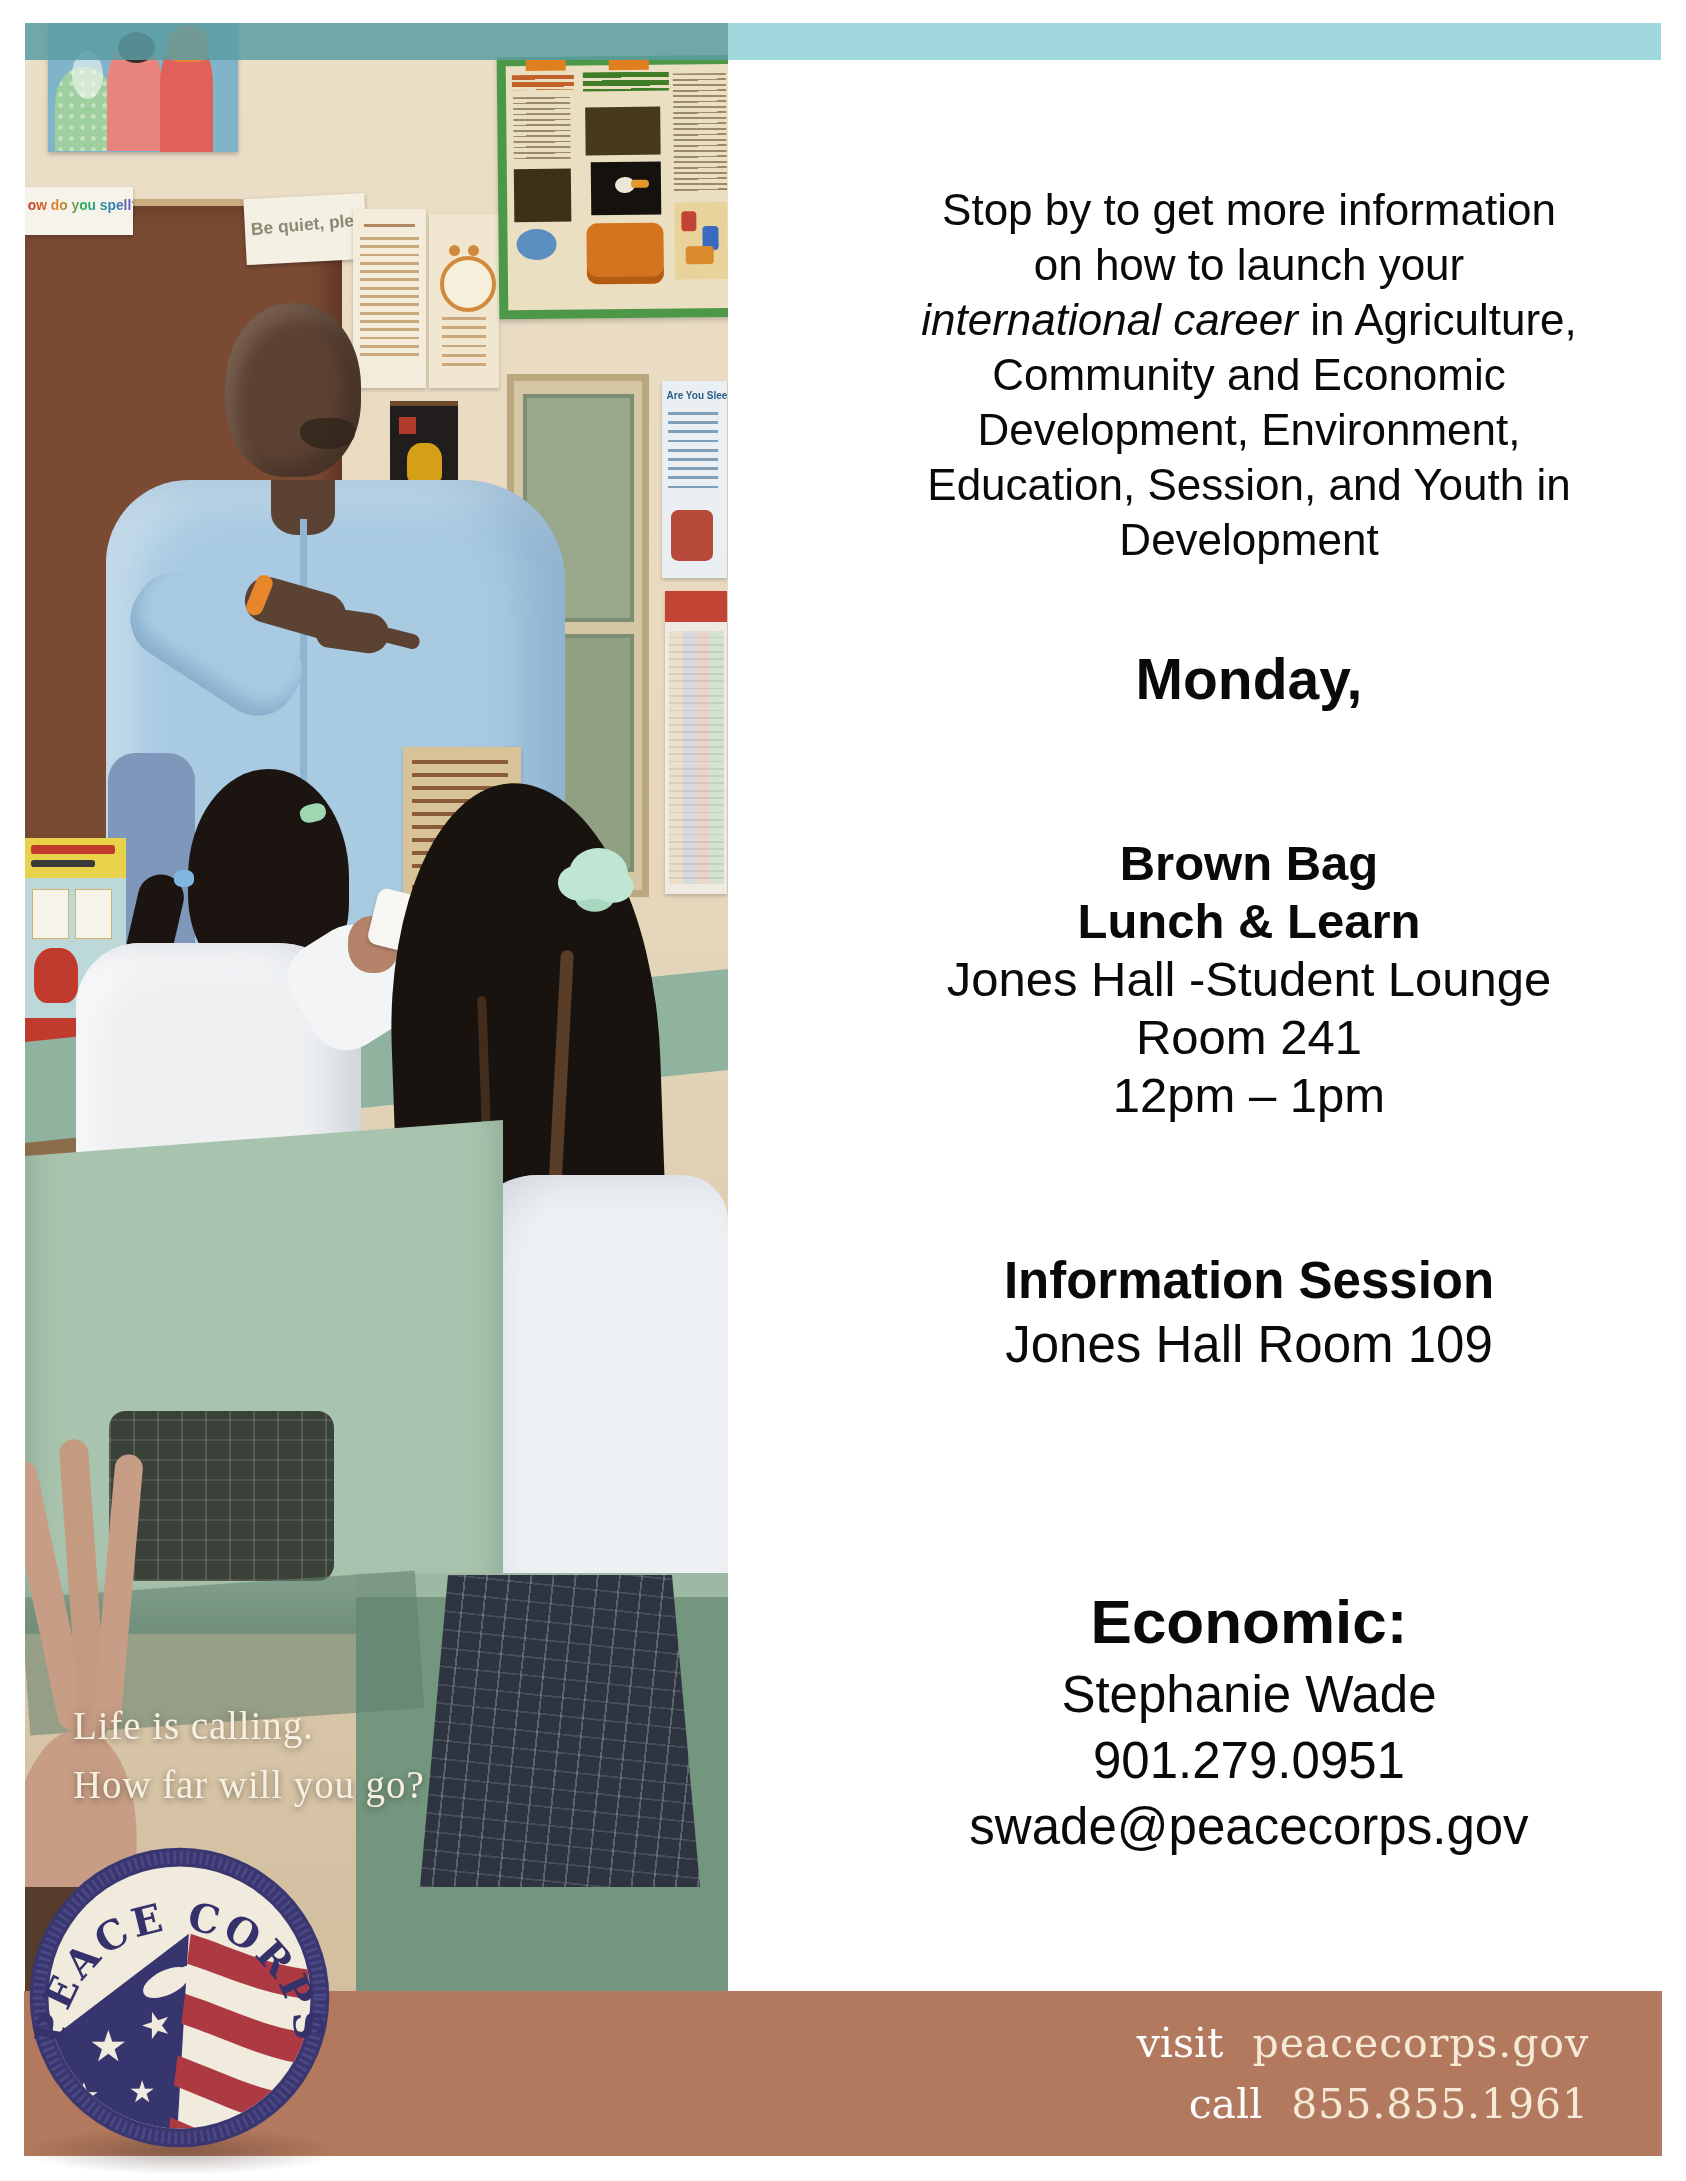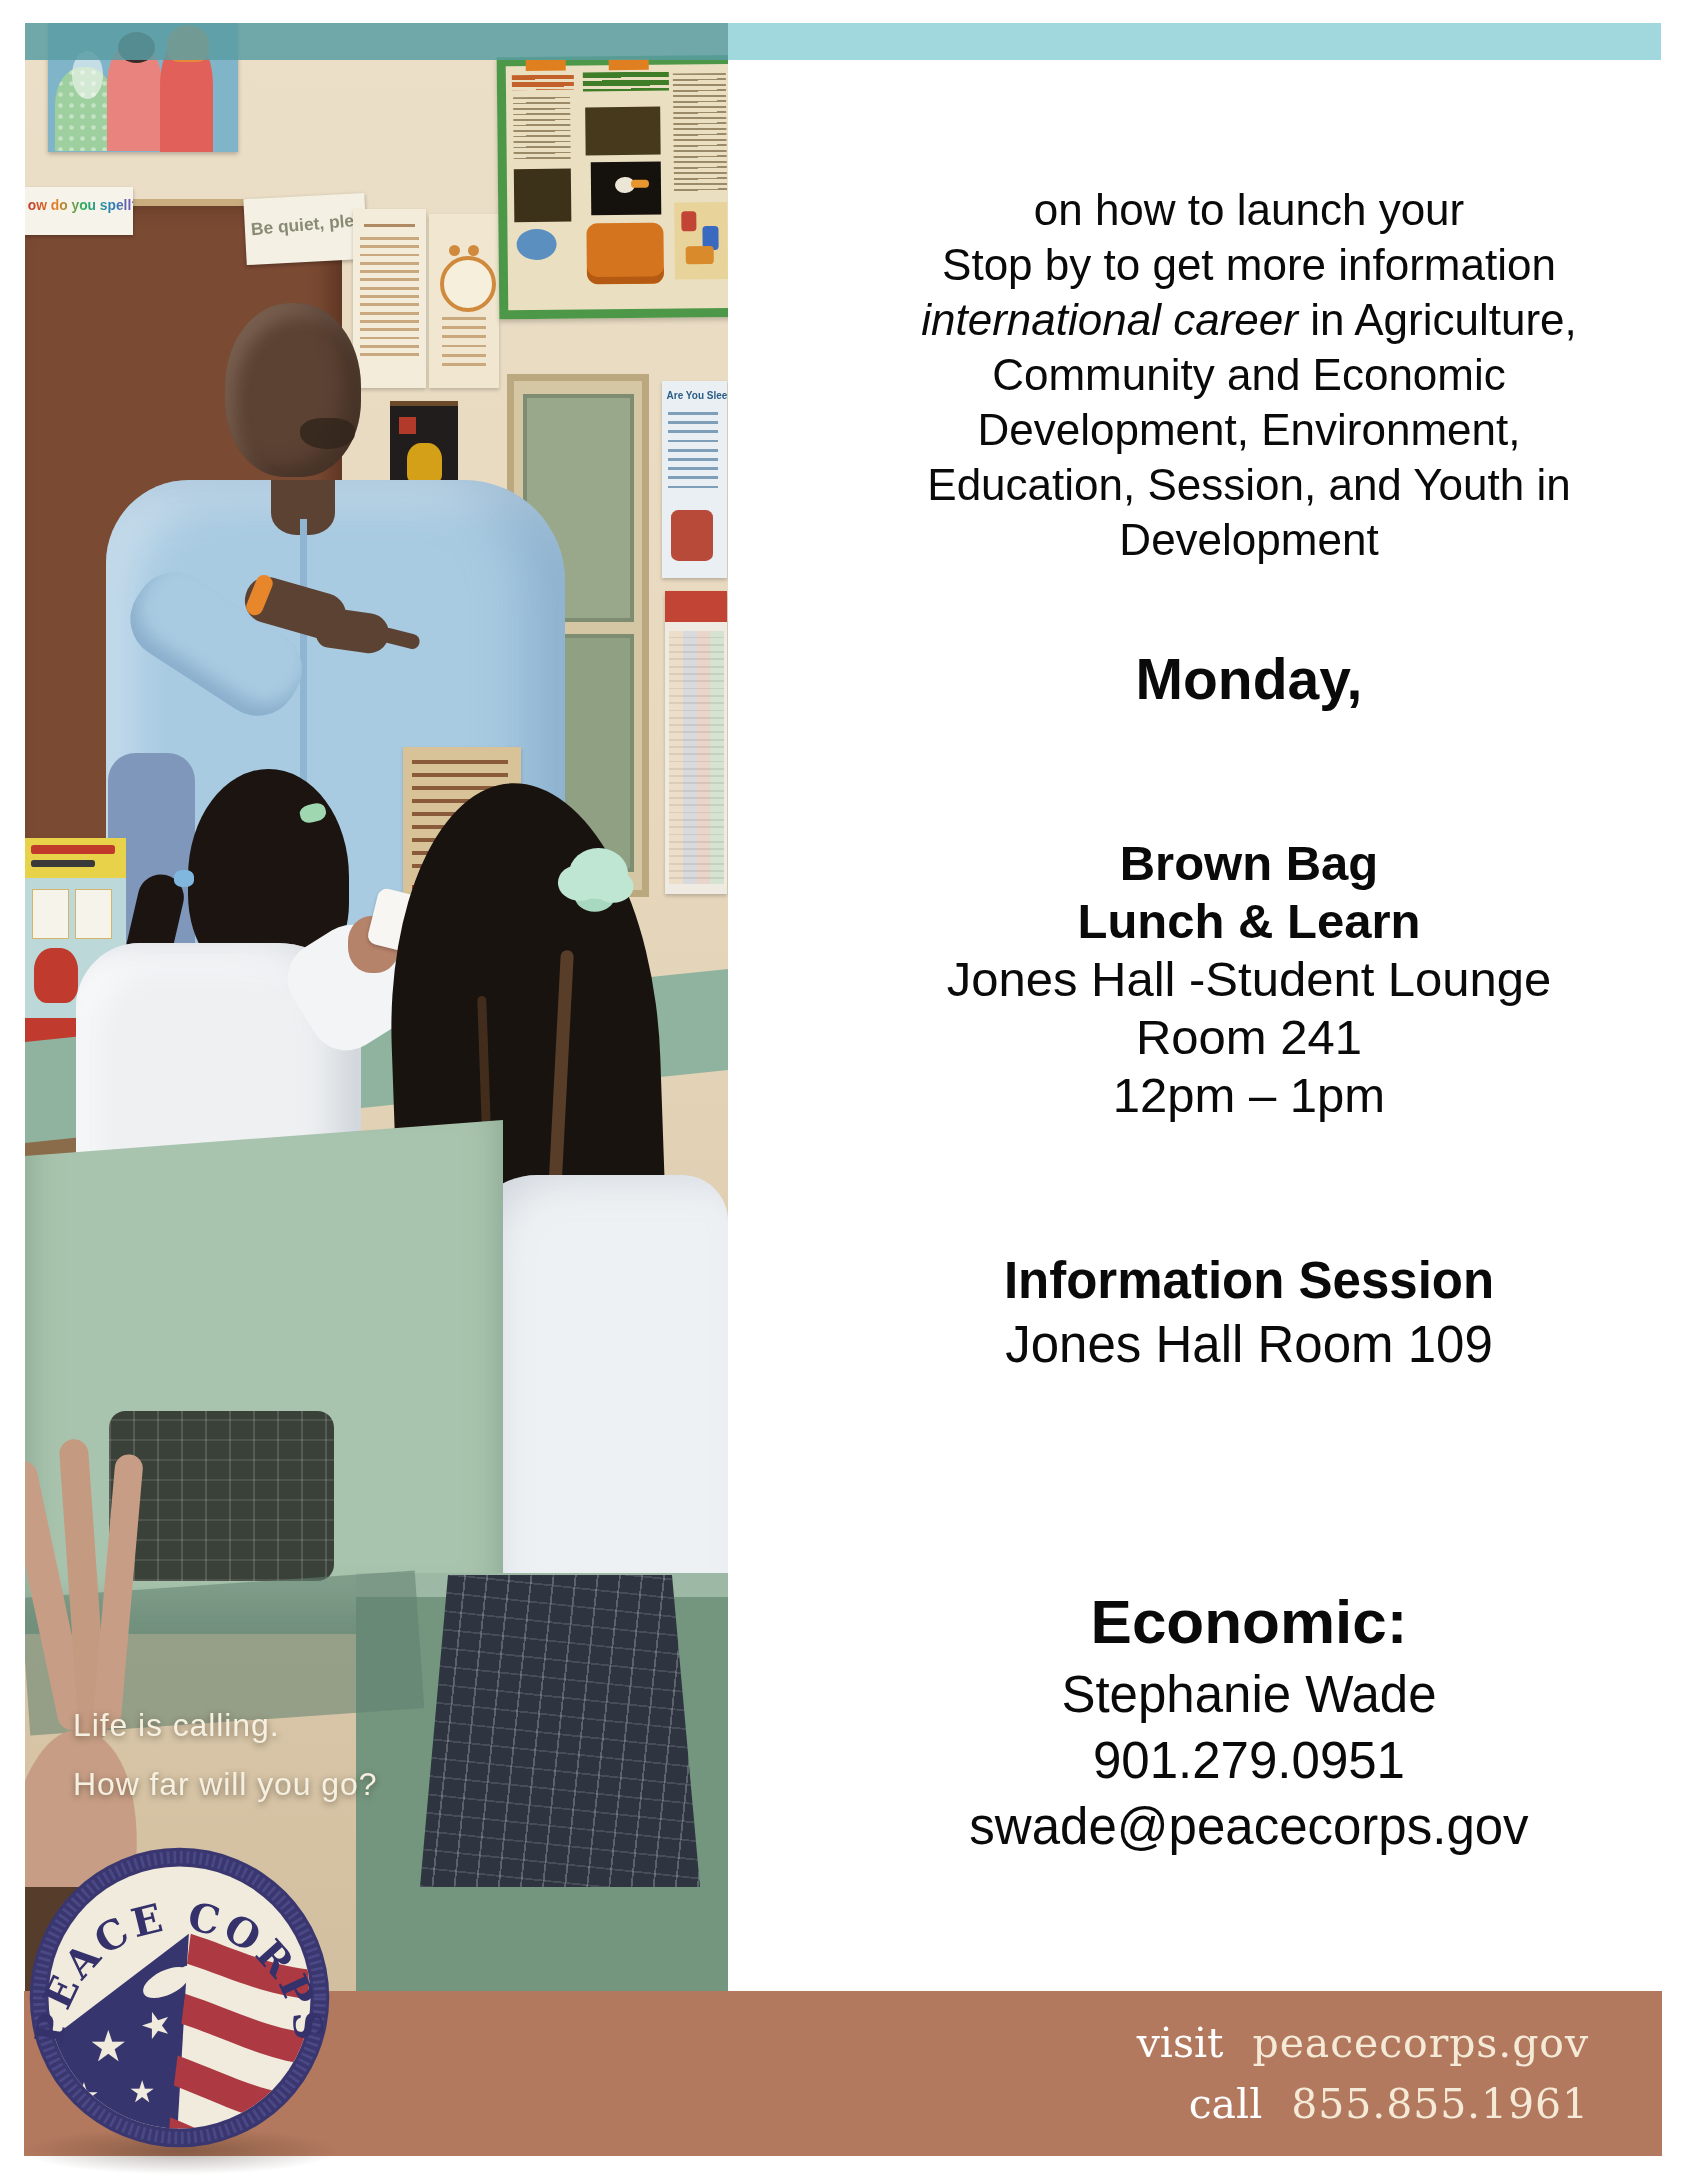--- a/index.html
+++ b/index.html
@@ -9,21 +9,21 @@
   .ab{position:absolute;}
 
   
   .teal-bar{left:25px;top:23px;width:1636px;height:37px;background:#a1d8de;}
 
   
   .photo{left:25px;top:23px;width:703px;height:1968px;overflow:hidden;
          background:linear-gradient(180deg,#ecdfc8 0%,#e7d8bd 40%,#ddcbae 70%,#d2bfa0 100%);}
   .photo-teal-overlay{left:0;top:0;width:703px;height:37px;background:rgba(90,158,163,0.85);}
 
-  .tagline{left:48px;top:1673px;font-family:Liberation Sans, sans-serif;font-size:32px;line-height:59px;
+  .tagline{left:48px;top:1673px;font-family:Liberation Serif, serif;font-size:39px;line-height:59px;
            color:#f6f0e1;letter-spacing:0.9px;text-shadow:0 1.8px 6.4px rgba(40,30,20,.5);}
 
   
   .col{left:836px;width:826px;text-align:center;}
   .intro{top:182px;font-size:44px;line-height:55px;}
   .intro em{}
   .date-block{top:646px;font-size:57px;font-weight:bold;line-height:67px;}
   .date-block sup{font-size:55%;position:relative;top:-0.45em;}
   .bb-block{top:834px;font-size:49px;line-height:58px;}
   .info-block{top:1249px;font-size:51px;line-height:64px;}
@@ -203,22 +203,22 @@
 
     <div class="ab tagline">
       <div>Life is calling.</div>
       <div>How far will you go?</div>
     </div>
 
     <div class="ab photo-teal-overlay"></div>
   </div>
 
   <div class="ab col intro">
+    <div>Stop by to get more information</div>
     <div>on how to launch your</div>
-    <div>Stop by to get more information</div>
     <div><em>international career</em><span> in Agriculture,</span></div>
     <div>Community and Economic</div>
     <div>Development, Environment,</div>
     <div>Education, Session, and Youth in</div>
     <div>Development</div>
   </div>
 
   <div class="ab col date-block">
     <div>Monday,</div>
   </div>

